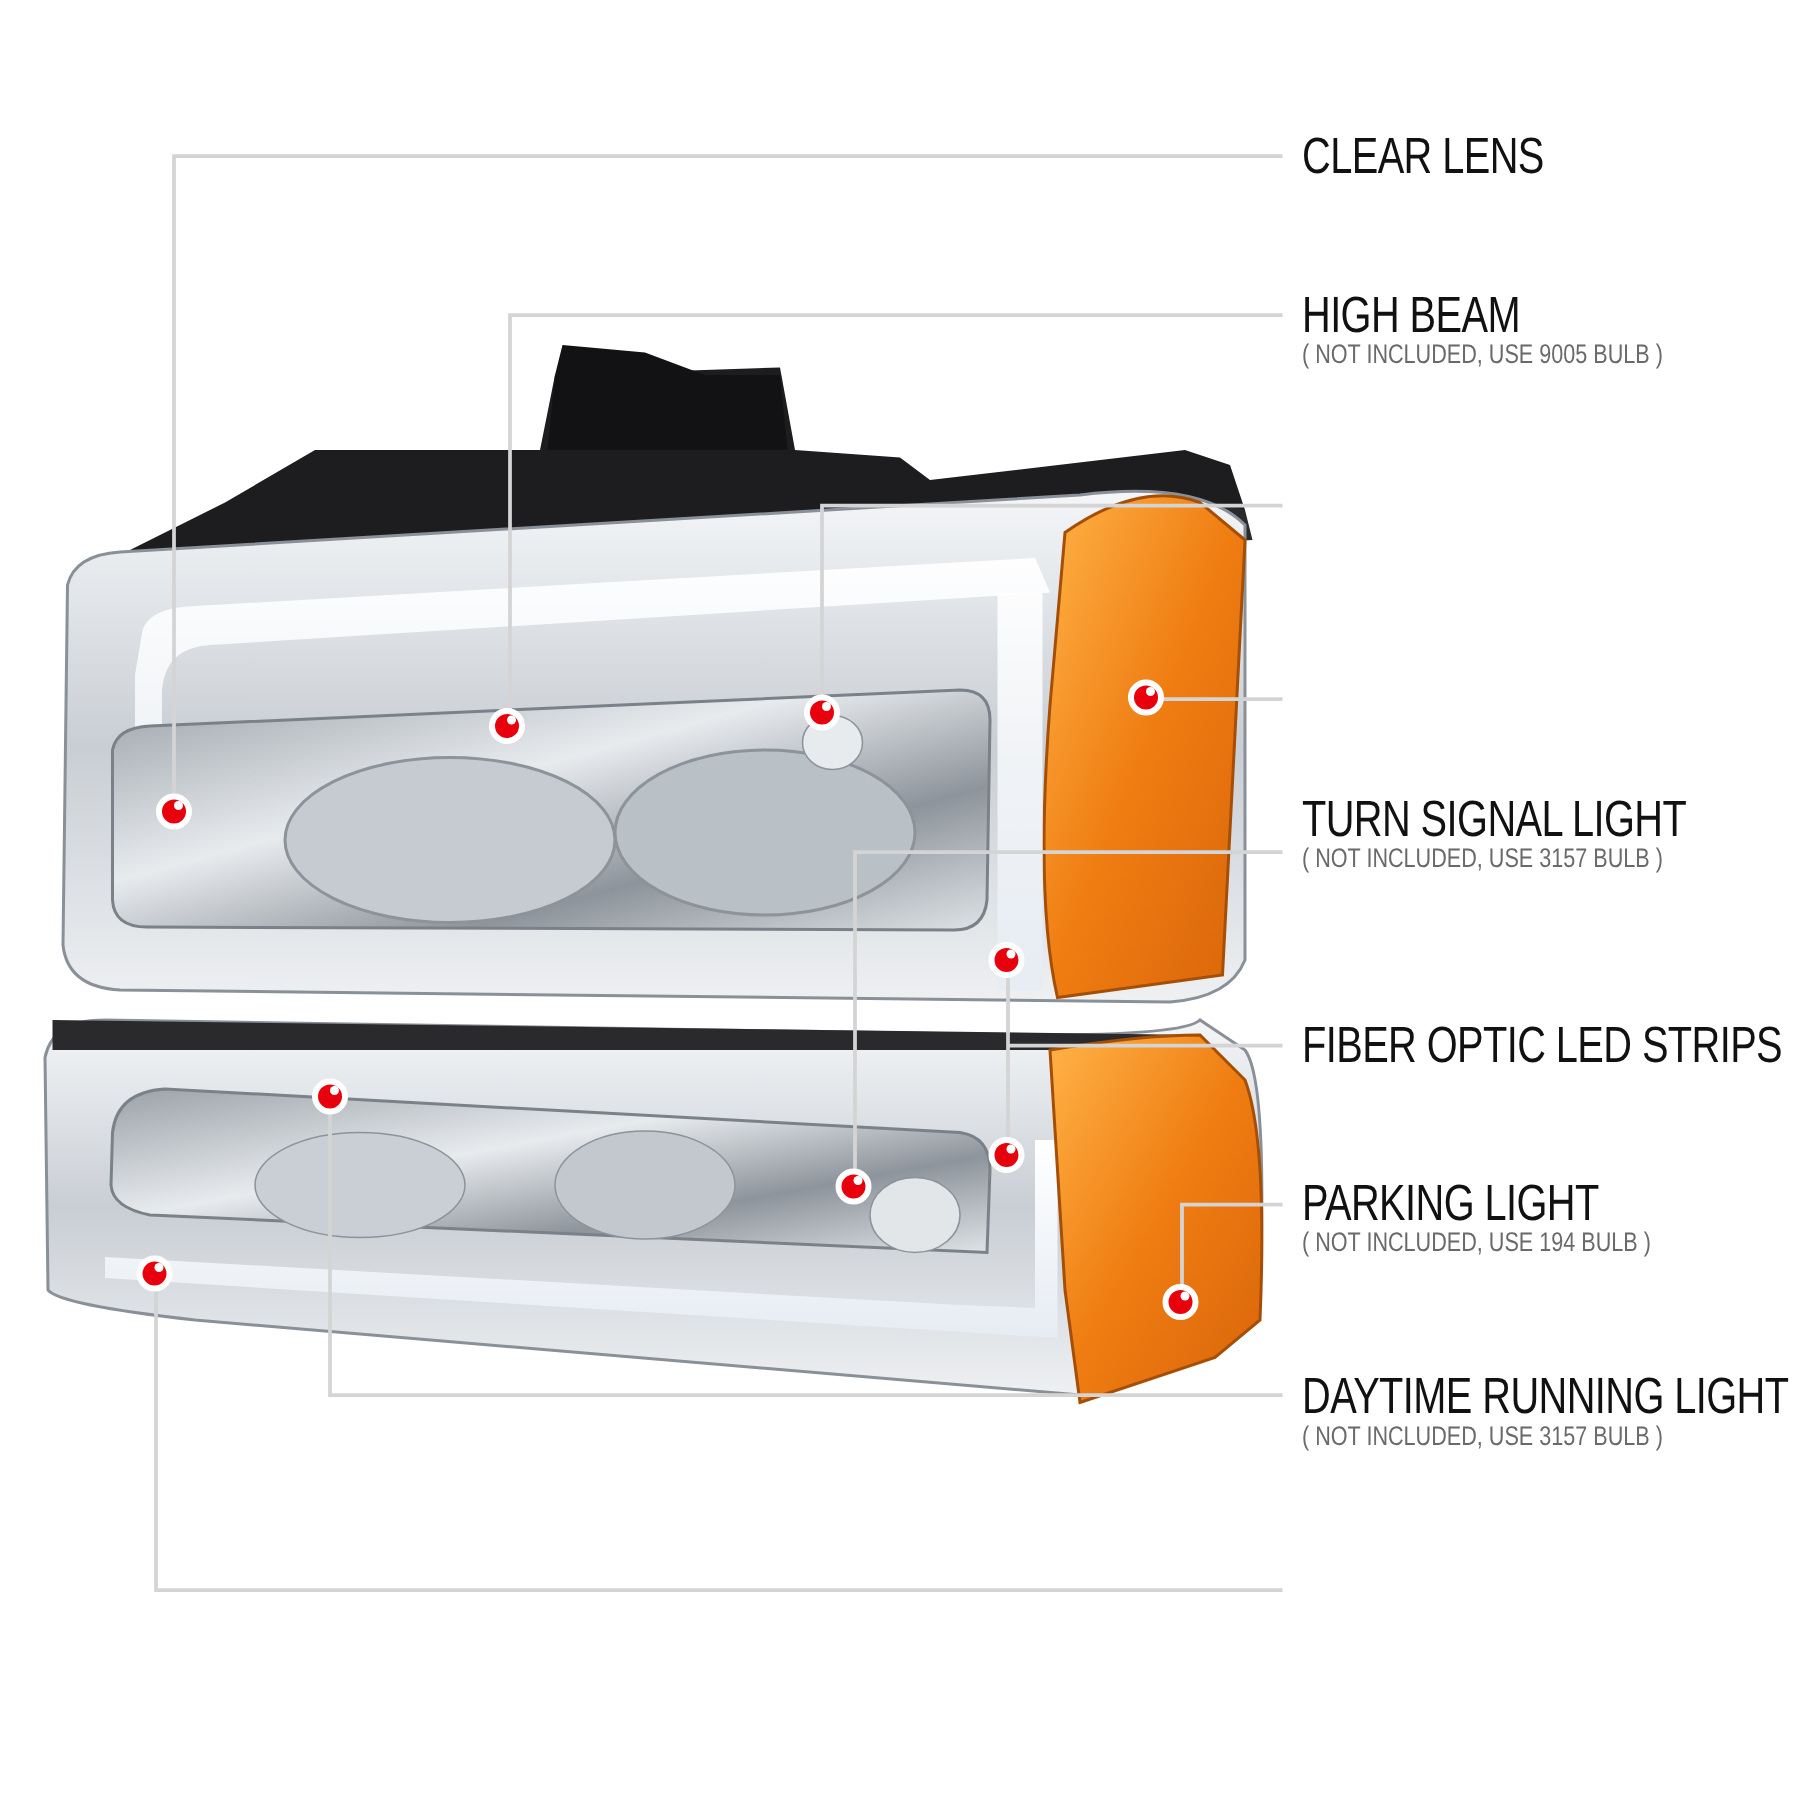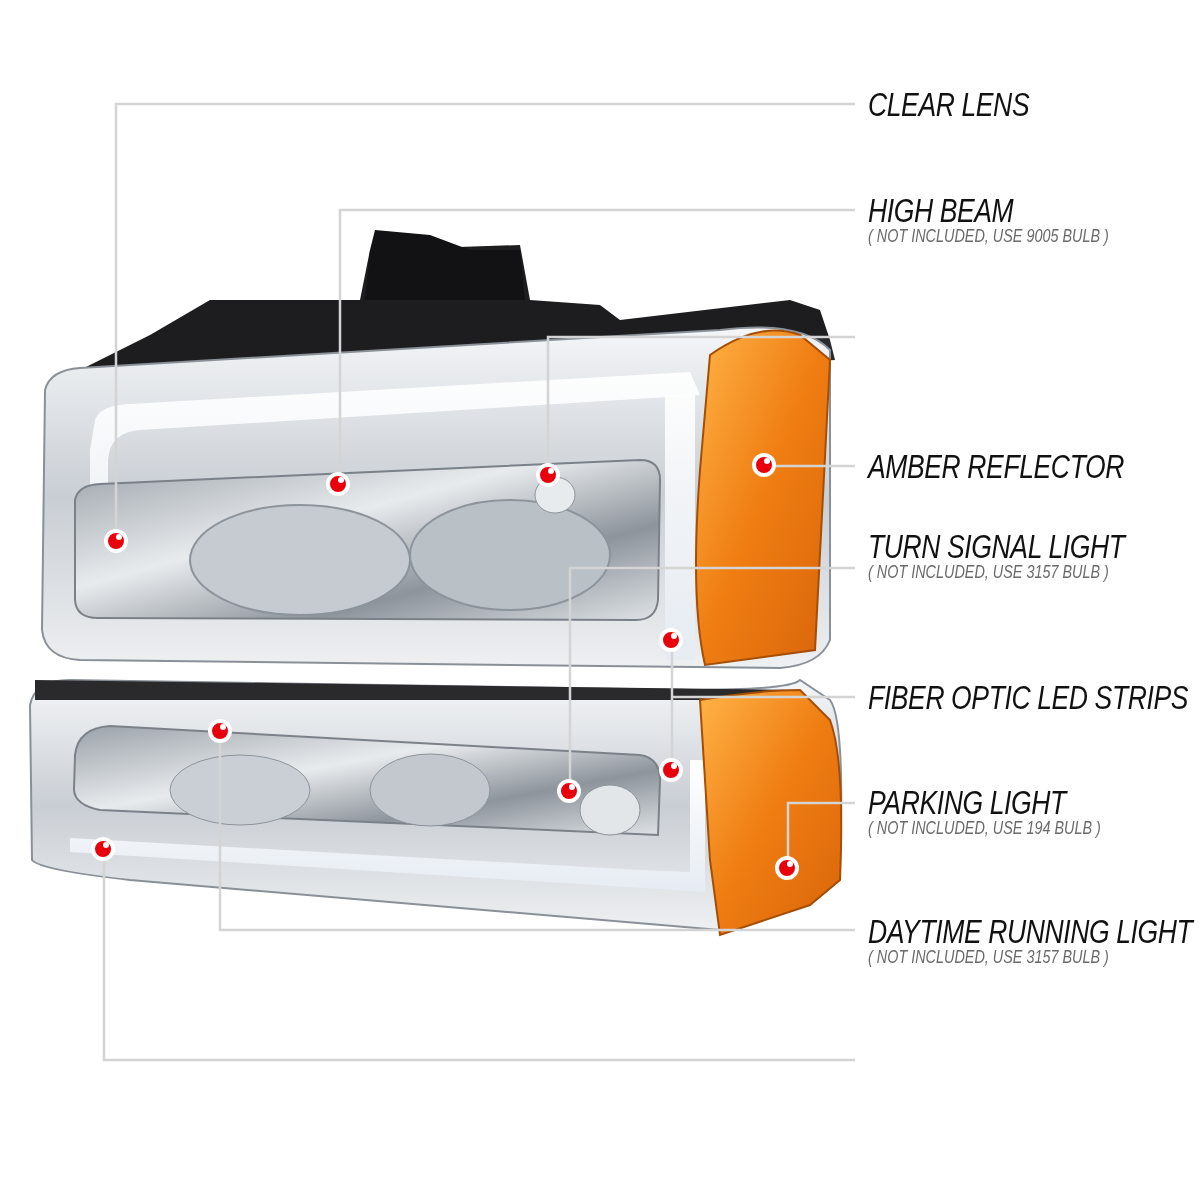--- a/index.html
+++ b/index.html
@@ -1,17 +1,17 @@
 <!DOCTYPE html>
 <html><head>
   <meta charset="utf-8">
   <style>
     html, body { margin: 0; padding: 0; background: #ffffff; }
     body { width: 1200px; height: 1200px; position: relative; overflow: hidden; font-family: "Liberation Sans", sans-serif; }
-    .stage { position: absolute; left: 0; top: 0; width: 1200px; height: 1036px; font-style: italic; }
+    .stage { position: absolute; left: 0; top: 0; width: 1200px; height: 1036px; }
     svg.art { position: absolute; left: 0; top: 0; }
     .label { position: absolute; left: 868px; color: #111111; }
     .label .title {
       display: block; font-family: "Liberation Sans", sans-serif; font-weight: 400;
       font-size: 34px; line-height: 36px; letter-spacing: -0.5px;
       transform: scaleX(0.78); transform-origin: left center; white-space: nowrap;
     }
     .label .sub {
       display: block; font-family: "Liberation Sans", sans-serif; font-size: 18px; line-height: 20px;
       color: #6a6a6a; transform: scaleX(0.80); transform-origin: left center; white-space: nowrap; margin-top: -2px;
@@ -150,23 +150,20 @@
   <div class="label" style="top:86px">
     <span class="title">CLEAR LENS</span>
   </div>
 
   <div class="label" style="top:192px">
     <span class="title">HIGH BEAM</span>
     <span class="sub">( NOT INCLUDED, USE  9005  BULB )</span>
   </div>
 
 
-  <div class="label" style="top:448px">
-    <span class="title">AMBER REFLECTOR</span>
-  </div>
 
   <div class="label" style="top:528px">
     <span class="title">TURN SIGNAL LIGHT</span>
     <span class="sub">( NOT INCLUDED, USE  3157  BULB )</span>
   </div>
 
   <div class="label" style="top:679px">
     <span class="title">FIBER OPTIC LED STRIPS</span>
   </div>
 

